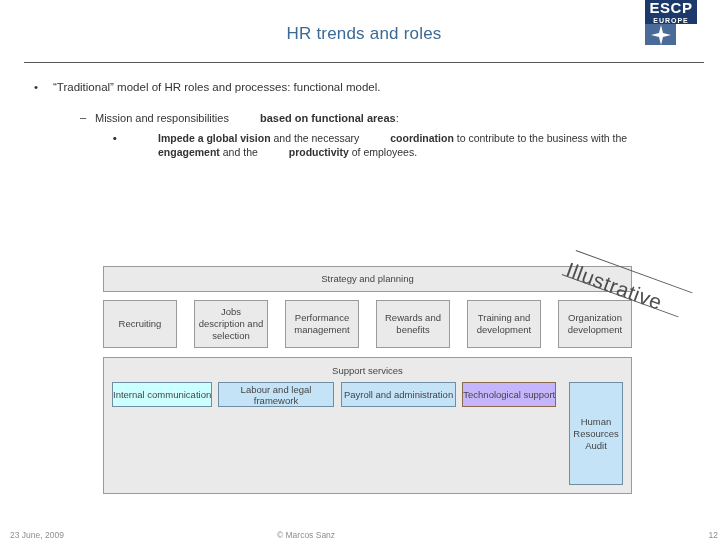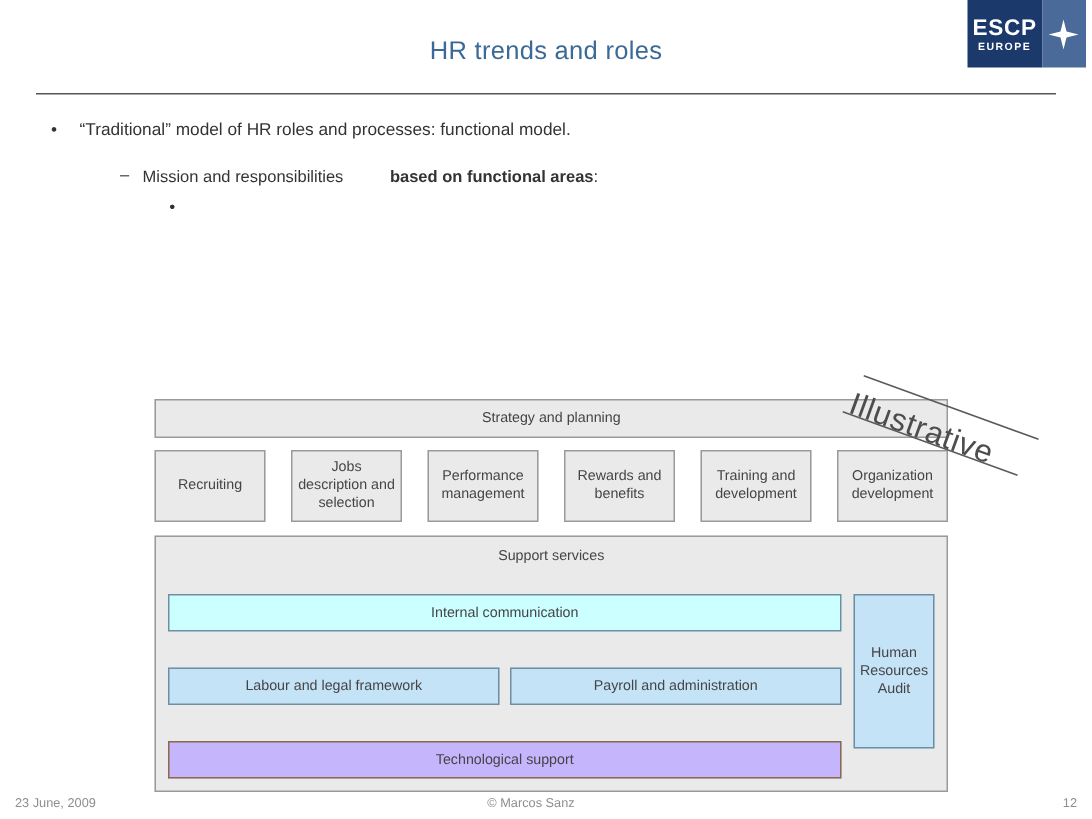--- a/index.html
+++ b/index.html
@@ -20,20 +20,21 @@
   }
 
   
   .logo {
     position: absolute;
     top: 0px;
     left: 645px;
     width: 79px;
     height: 45px;
     display: flex;
+    flex-direction: column;
   }
   .logo-left {
     width: 52px;
     height: 45px;
     background: #1b3a6b;
     display: flex;
     flex-direction: column;
     align-items: center;
     justify-content: center;
     line-height: 1;
@@ -174,31 +175,30 @@
     margin-top: 9px;
     border: 1px solid #9a9a9a;
     background: #eaeaea;
     padding: 7px 8px 8px 8px;
     position: relative;
   }
   .support-title {
     text-align: center;
     font-size: 9.5px;
     color: #454545;
-    margin-bottom: 20px;
+    margin-bottom: 6px;
   }
   .support-body {
     display: flex;
     gap: 8px;
   }
   .support-left {
     flex: 1 1 auto;
     display: flex;
-    flex-direction: column;
-    gap: 24px;
+    gap: 6px;
   }
   .support-right {
     width: 54px;
   }
   .cyan-bar {
     box-sizing: border-box;
     height: 25px;
     background: #ccffff;
     border: 1px solid #6f8ea3;
     display: flex;
@@ -293,21 +293,21 @@
   .footer {
     position: absolute;
     left: 0;
     top: 527px;
     width: 728px;
     height: 19px;
     color: #8e8e8e;
     font-size: 8.5px;
   }
   .footer-date { position: absolute; left: 10px; top: 3px; }
-  .footer-center { position: absolute; left: 0; width: 612px; text-align: center; top: 3px; padding-left: 48px; }
+  .footer-center { position: absolute; left: 0; width: 612px; text-align: center; top: 3px; }
   .footer-page { position: absolute; right: 10px; top: 3px; }
 </style>
 </head>
 <body>
 
 <div id="slide">
 
   <div class="logo">
     <div class="logo-left">
       <div class="logo-escp">ESCP</div>
@@ -334,20 +334,21 @@
       <span class="mk">–</span>
       <span>Mission and responsibilities </span><b>based on functional areas</b><span>:</span>
     </div>
 
     <div class="lvl3">
       <span class="mk">•</span>
     </div>
 
     <div class="lvl3">
       <span class="mk">•</span>
+      <span class="rich"><b>Impede a global vision</b><span> and the necessary </span><b>coordination</b><span> to contribute to the business with the </span><b>engagement</b><span> and the </span><b>productivity</b><span> of employees.</span></span>
     </div>
 
   </div>
 
   <div class="diagram">
 
     <div class="box strategy-bar">Strategy and planning</div>
 
     <div class="func-row">
       <div class="box func-box">Recruiting</div>

